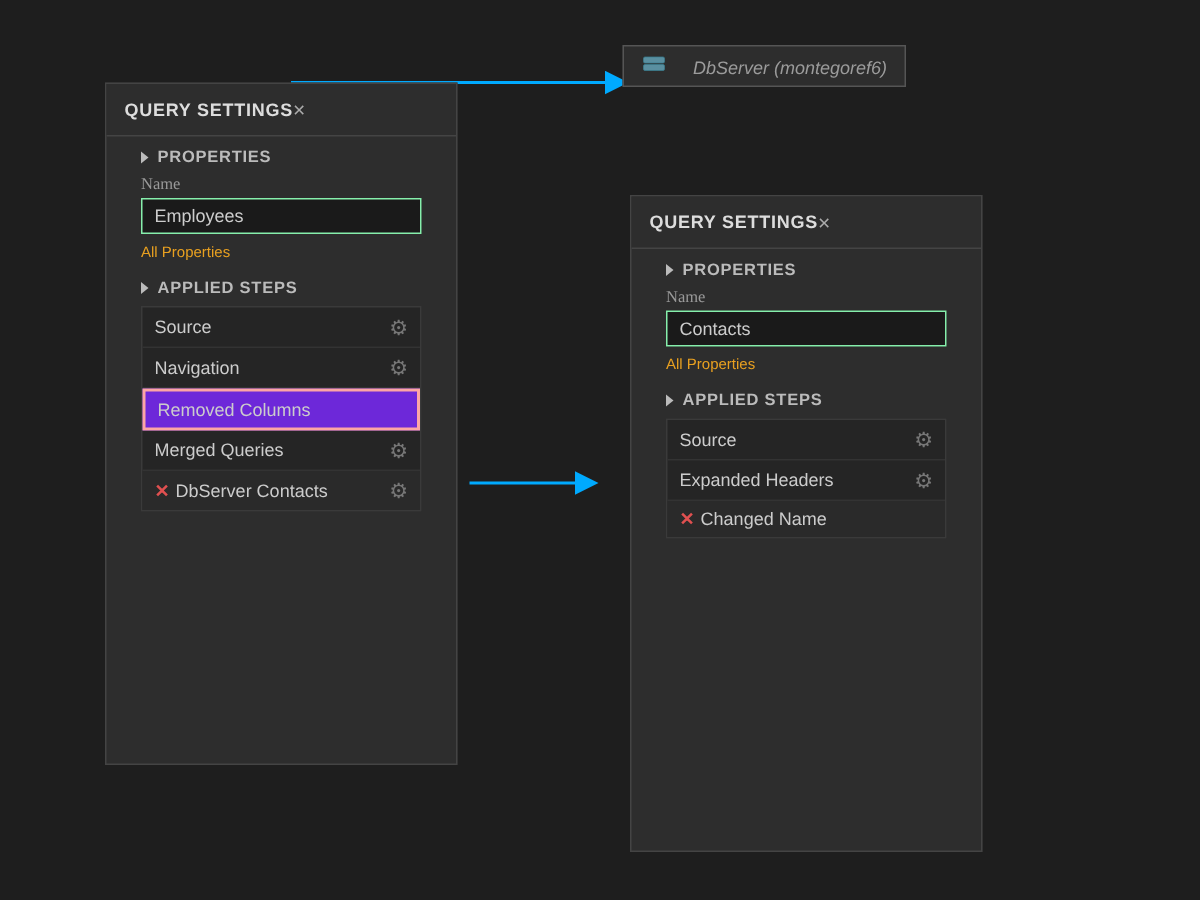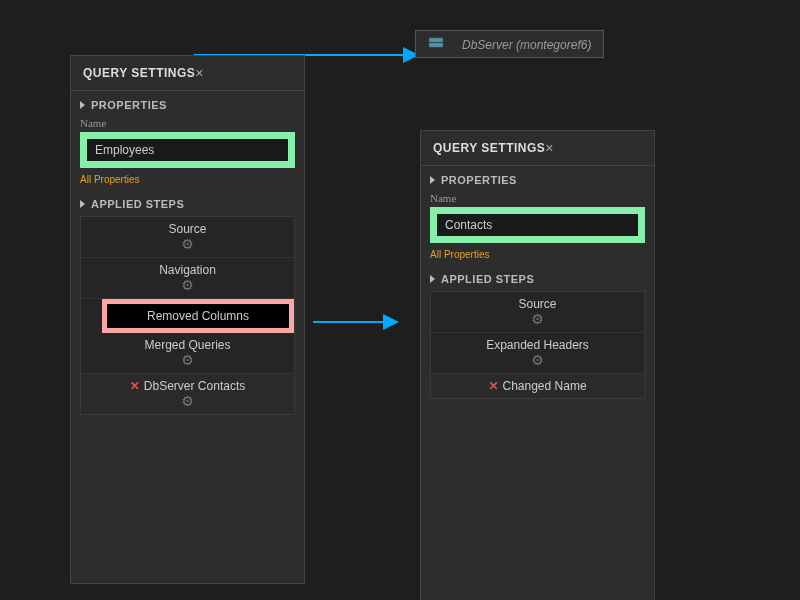--- a/index.html
+++ b/index.html
@@ -37,21 +37,21 @@
     }
 
     .close-btn {
       color: #aaa;
       cursor: pointer;
       font-size: 14px;
       line-height: 1;
     }
 
     .section {
-      padding: 8px 9px 4px;
+      padding: 8px 23px 4px;
     }
 
     .section-header {
       display: flex;
       align-items: center;
       gap: 4px;
       font-size: 11px;
       font-weight: bold;
       color: #bbb;
       margin-bottom: 6px;
@@ -70,21 +70,21 @@
 
     .field-label {
       color: #999;
       font-size: 11px;
       margin-bottom: 3px;
       font-family: Liberation Serif, serif;
     }
 
     .field-value {
       background: #1a1a1a;
-      border: 7px solid #86efac;
+      border: 1px solid #86efac;
       color: #ccc;
       padding: 4px 8px;
       width: 100%;
       font-size: 12px;
       margin-bottom: 4px;
     }
 
     .link {
       color: #e8a020;
       font-size: 10px;
@@ -100,31 +100,29 @@
 
     .step-item {
       display: flex;
       justify-content: space-between;
       align-items: center;
       padding: 5px 8px;
       cursor: pointer;
       color: #ccc;
       font-size: 12px;
       border-bottom: 1px solid #333;
-      flex-direction: column;
     }
 
     .step-item:last-child {
       border-bottom: none;
     }
 
     .step-item.selected {
-      background: #000000;
-      border: 5px solid #fca5a5;
-      margin-left: 21px;
+      background: #6d28d9;
+      border: 2px solid #fca5a5;
     }
 
     .step-item.active-x {
       background: #2a2a2a;
     }
 
     .step-item.active-x .step-name {
       color: #ccc;
     }
 

